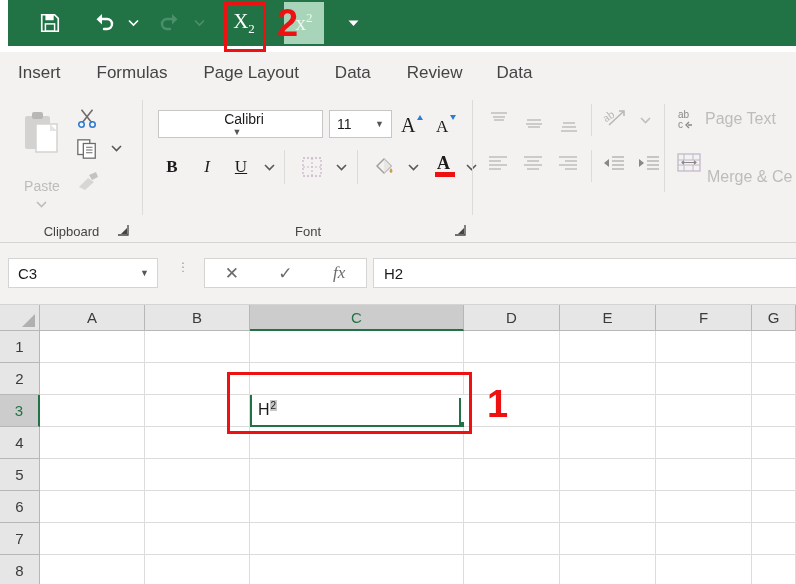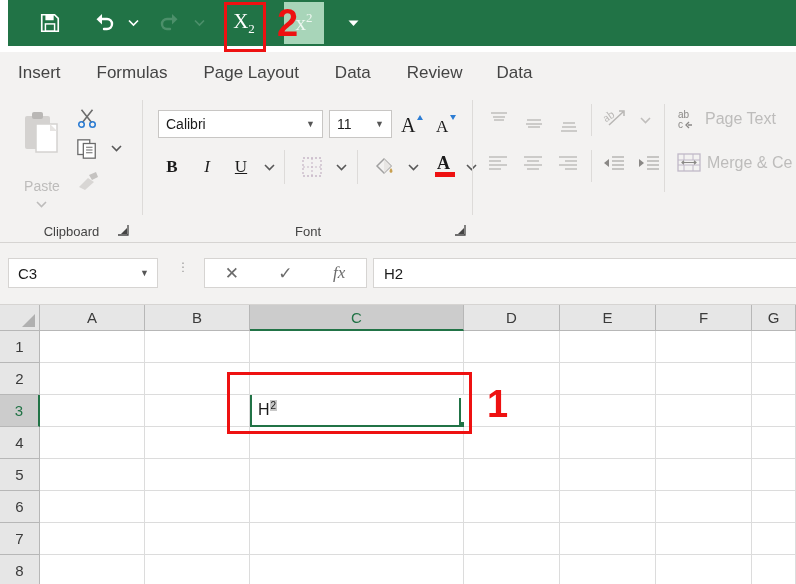--- a/index.html
+++ b/index.html
@@ -341,21 +341,21 @@
       <div class="dlg-launcher" style="left:116px;">
         <svg width="12" height="12" viewBox="0 0 12 12">
           <path d="M11 1 V11 H1" fill="none" stroke="#444" stroke-width="1.3"></path>
           <path d="M10 4 L10 10 L4 10 Z" fill="#444"></path>
         </svg>
       </div>
       <div class="group-sep" style="left:142px;"></div>
     </div>
 
     <div class="group" style="left:143px; width:330px;">
-      <div class="combo" style="left:15px; top:16px; width:165px; height:28px;">
+      <div class="combo" style="left:15px; top:16px; width:165px; height:28px;flex-direction:column;">
         <span class="val">Calibri</span>
         <span class="arw">▼</span>
       </div>
       <div class="combo" style="left:186px; top:16px; width:63px; height:28px;">
         <span class="val">11</span>
         <span class="arw">▼</span>
       </div>
       <div class="fbtn" style="left:256px; top:16px; width:28px; height:28px;">
         <svg width="26" height="24" viewBox="0 0 26 24">
           <text x="1" y="20" font-family="Liberation Serif, serif" font-size="20" fill="#1b1b1b">A</text>
@@ -507,21 +507,21 @@
         </svg>
       </div>
 
       <div class="icon-btn dim" style="left:202px; top:56px; width:28px; height:26px;">
         <svg width="26" height="22" viewBox="0 0 26 22">
           <rect x="2" y="2" width="22" height="17" fill="none" stroke="#c0b8c8" stroke-width="1.3"></rect>
           <path d="M2 8 H24 M2 13 H24 M8 2 V8 M17 2 V8 M8 13 V19 M17 13 V19" stroke="#c0b8c8" stroke-width="1"></path>
           <path d="M6 10.5 H20 M8 8.7 L6 10.5 L8 12.3 M18 8.7 L20 10.5 L18 12.3" stroke="#8a8886" stroke-width="1.2" fill="none"></path>
         </svg>
       </div>
-      <div class="wrap-label" style="left:234px; top:60px; font-size:16px;">Merge &amp; Ce</div>
+      <div class="wrap-label" style="left:234px; top:74px; font-size:16px;">Merge &amp; Ce</div>
 
     </div>
   </div>
 
   <div class="fbar"></div>
   <div class="namebox">
     <span class="val">C3</span>
     <span class="arw">▼</span>
   </div>
   <div class="fb-dots">⋮</div>

